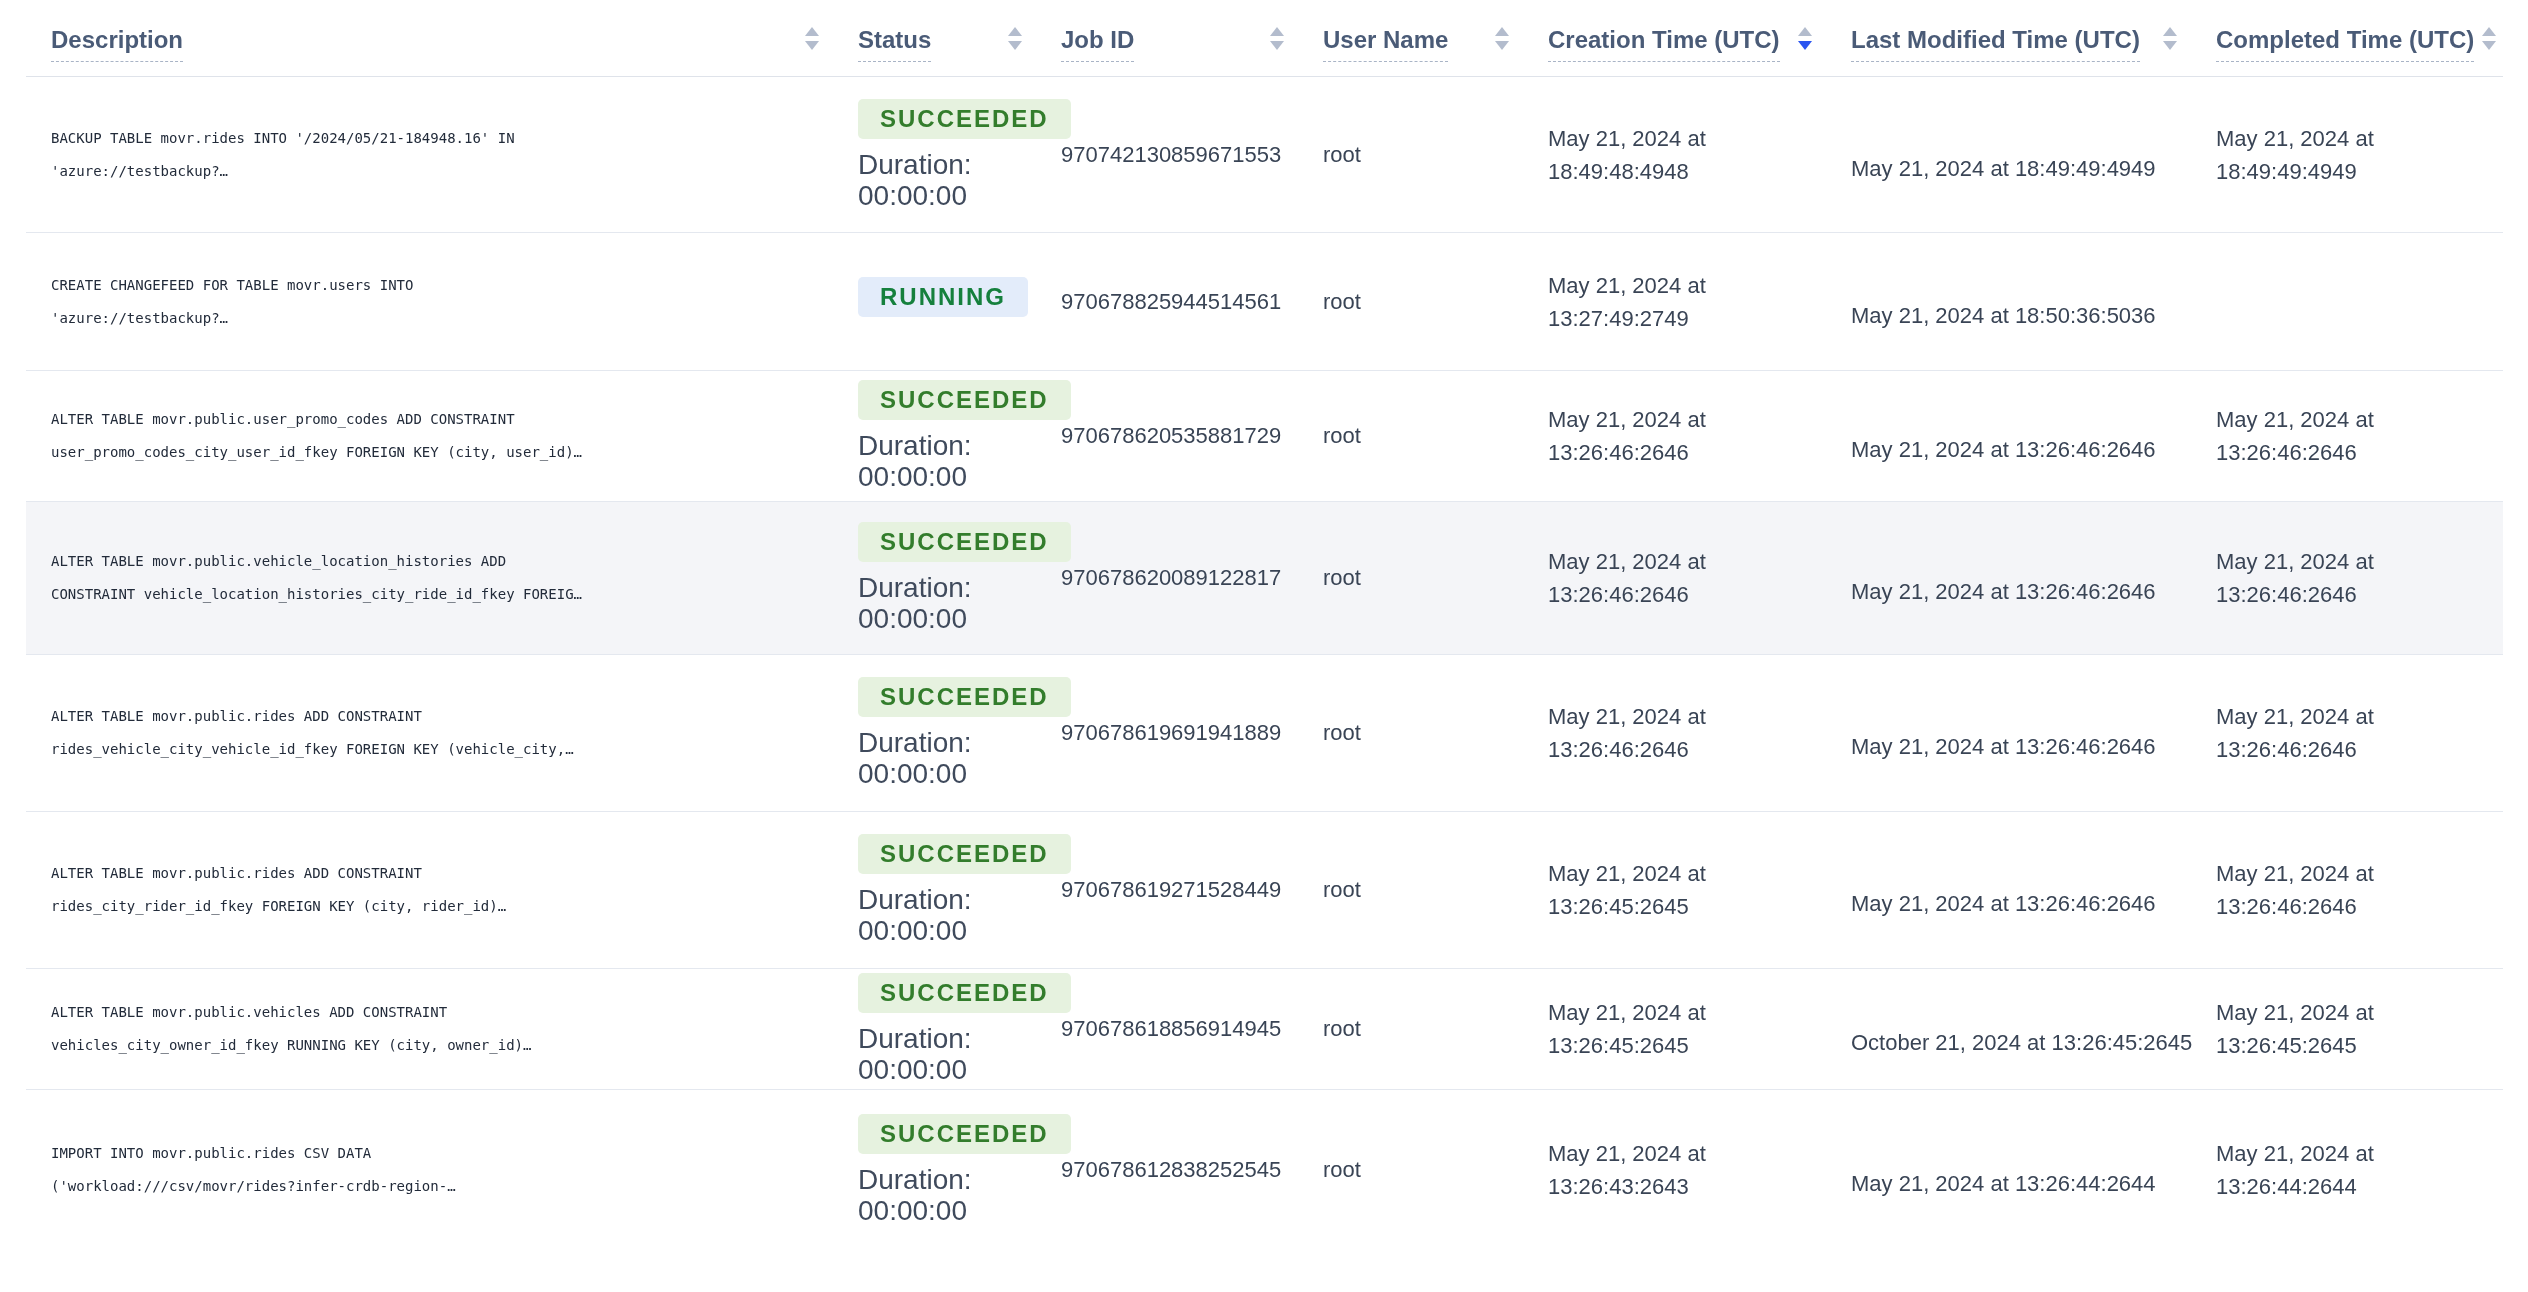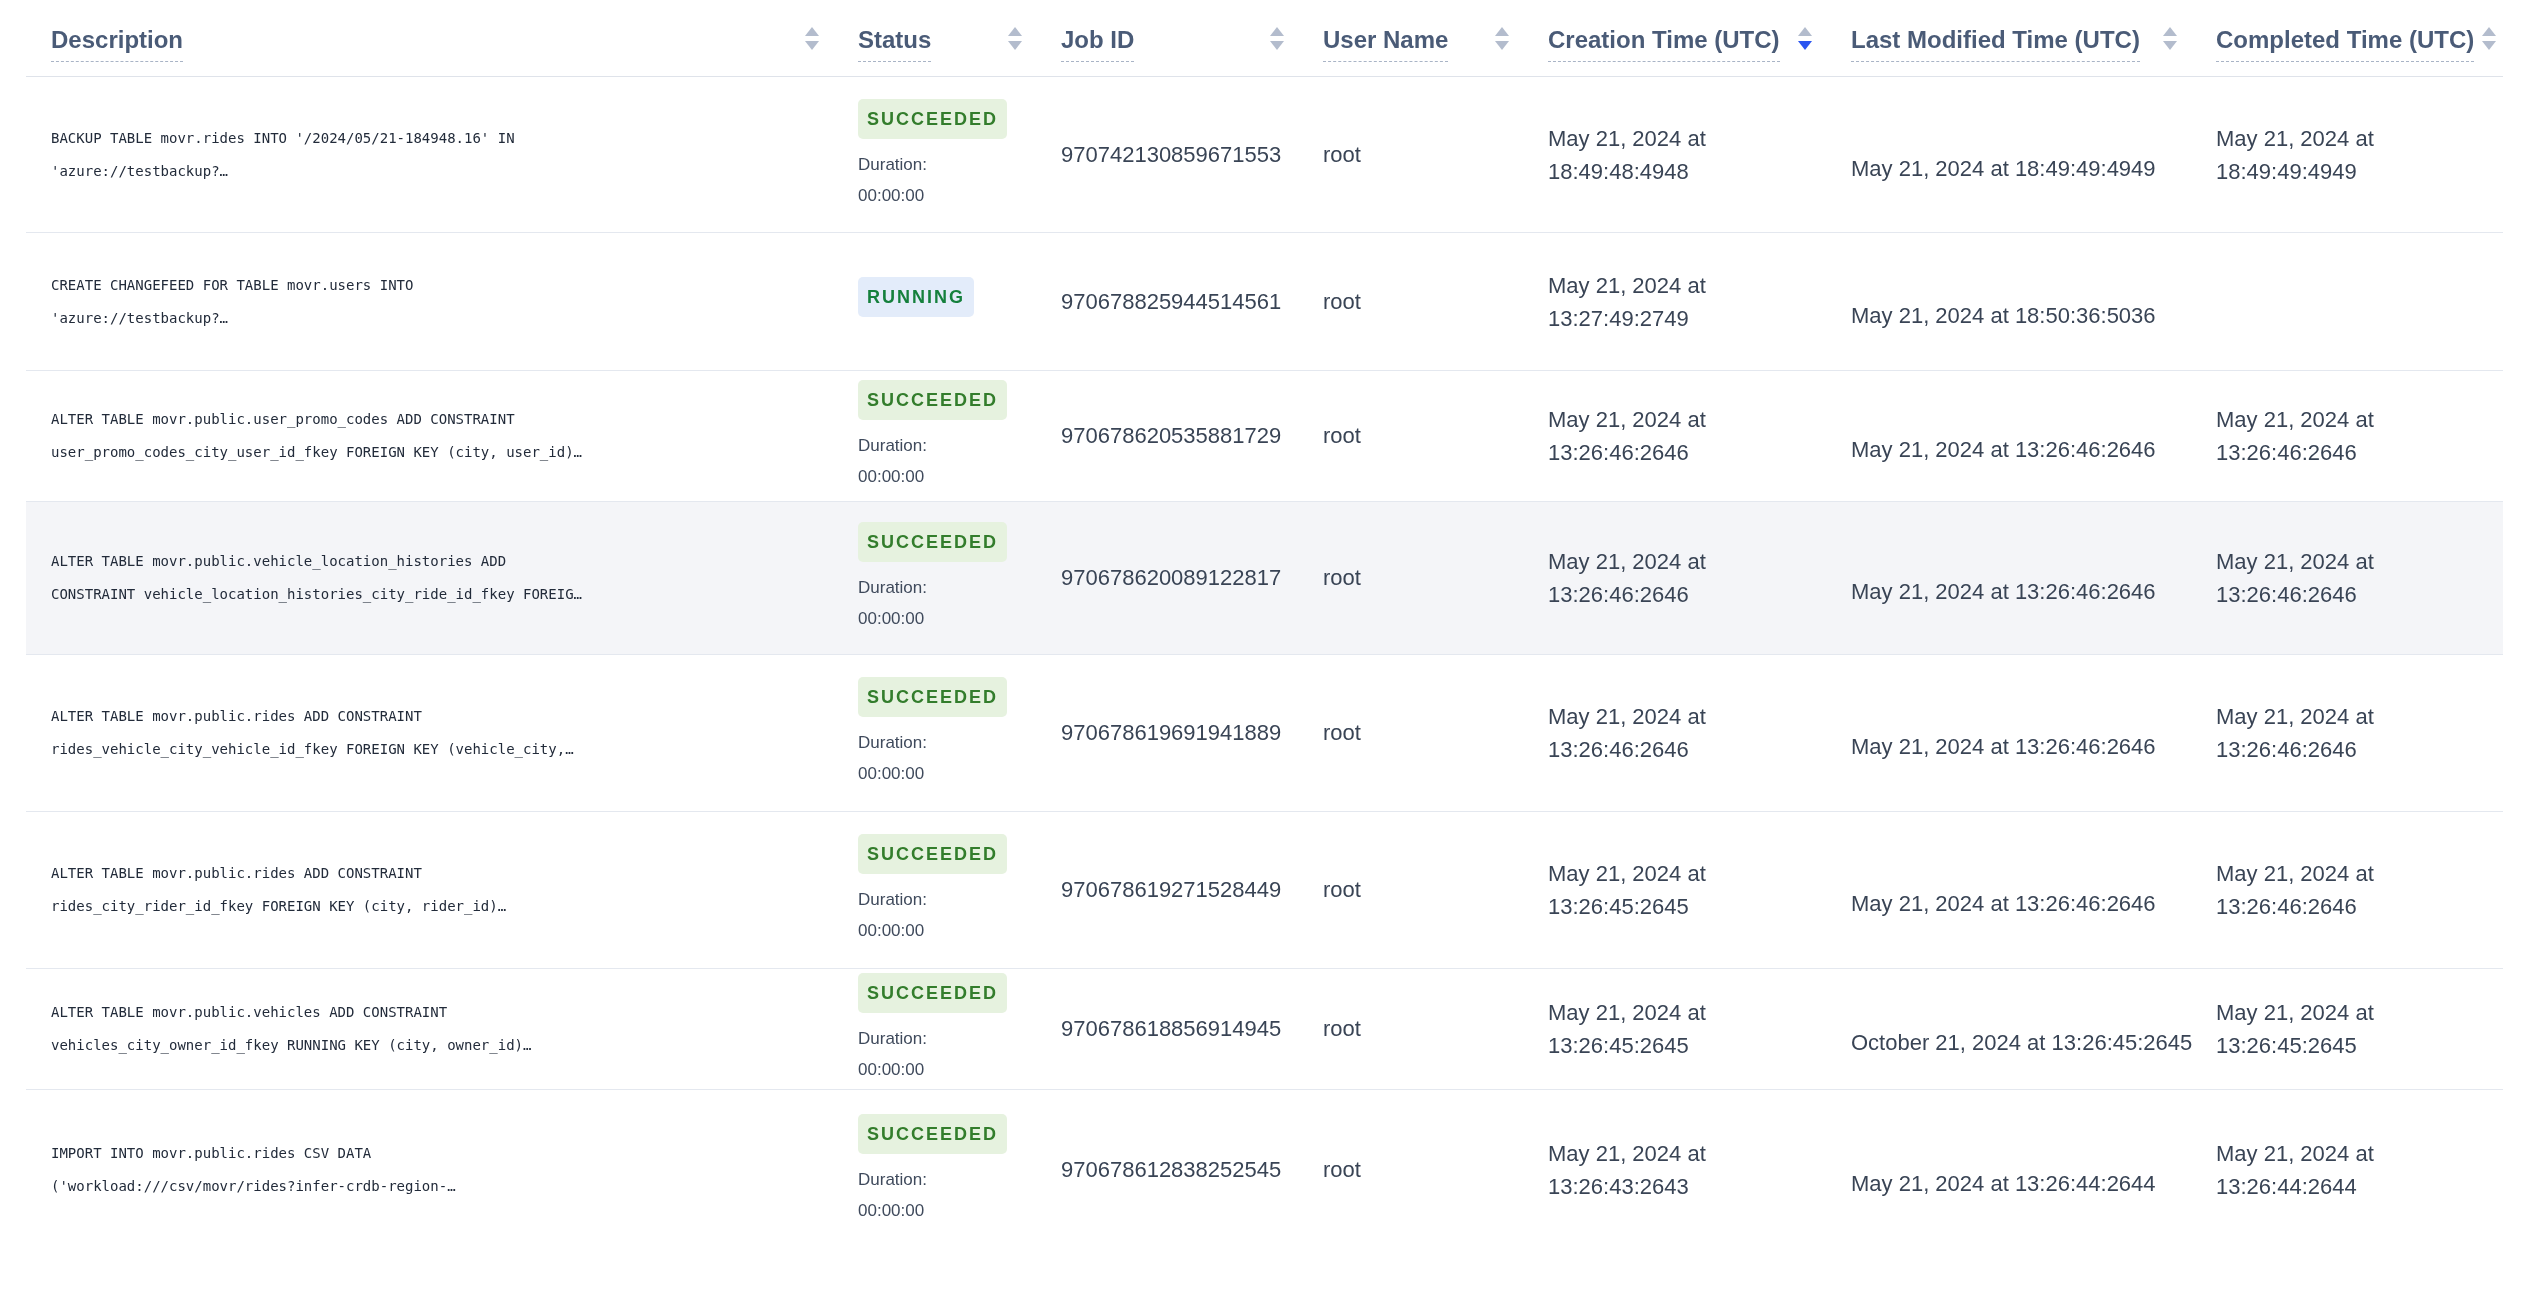--- a/index.html
+++ b/index.html
@@ -42,26 +42,26 @@
 
   .desc{
     font-family:"DejaVu Sans Mono","Liberation Mono",monospace;
     font-size:14px;line-height:33px;color:#222b3a;white-space:nowrap;
   }
   .cell-sans{font-size:22px;color:#394455;}
   .ts div{line-height:33px;}
   .nowrap{white-space:nowrap;margin-top:28px;}
 
   .badge{
-    display:inline-block;font-size:18px;font-weight:700;letter-spacing:2px;
-    padding:9px 9px;border-radius:5px;line-height:22px;
+    display:inline-block;font-size:24px;font-weight:700;letter-spacing:2px;
+    padding:9px 22px;border-radius:5px;line-height:22px;
   }
   .badge[data-status="SUCCEEDED"]{color:#337d2c;background:#e6f2df;}
   .badge[data-status="RUNNING"]{color:#15803d;background:#e3ecfa;}
-  .dur{margin-top:10px;font-size:17px;color:#3f4a5c;}
+  .dur{margin-top:10px;font-size:28px;color:#3f4a5c;}
   .dur div{line-height:31px;}
 </style>
 </head>
 <body>
 
 <div class="table-wrap">
 <table>
   <colgroup>
     <col style="width:807px">
         <col style="width:203px">

